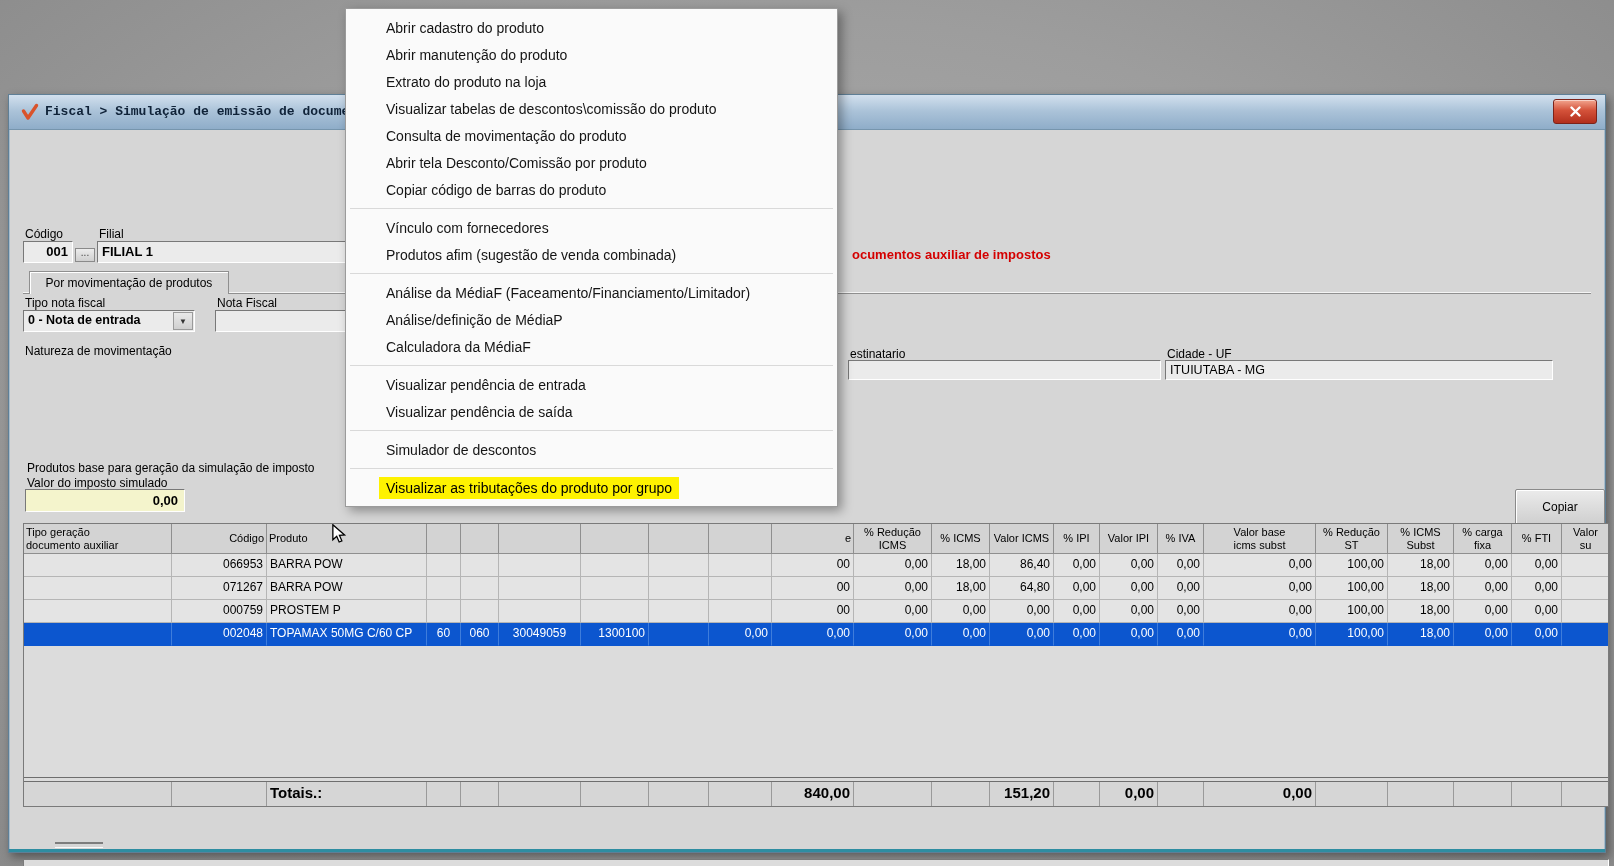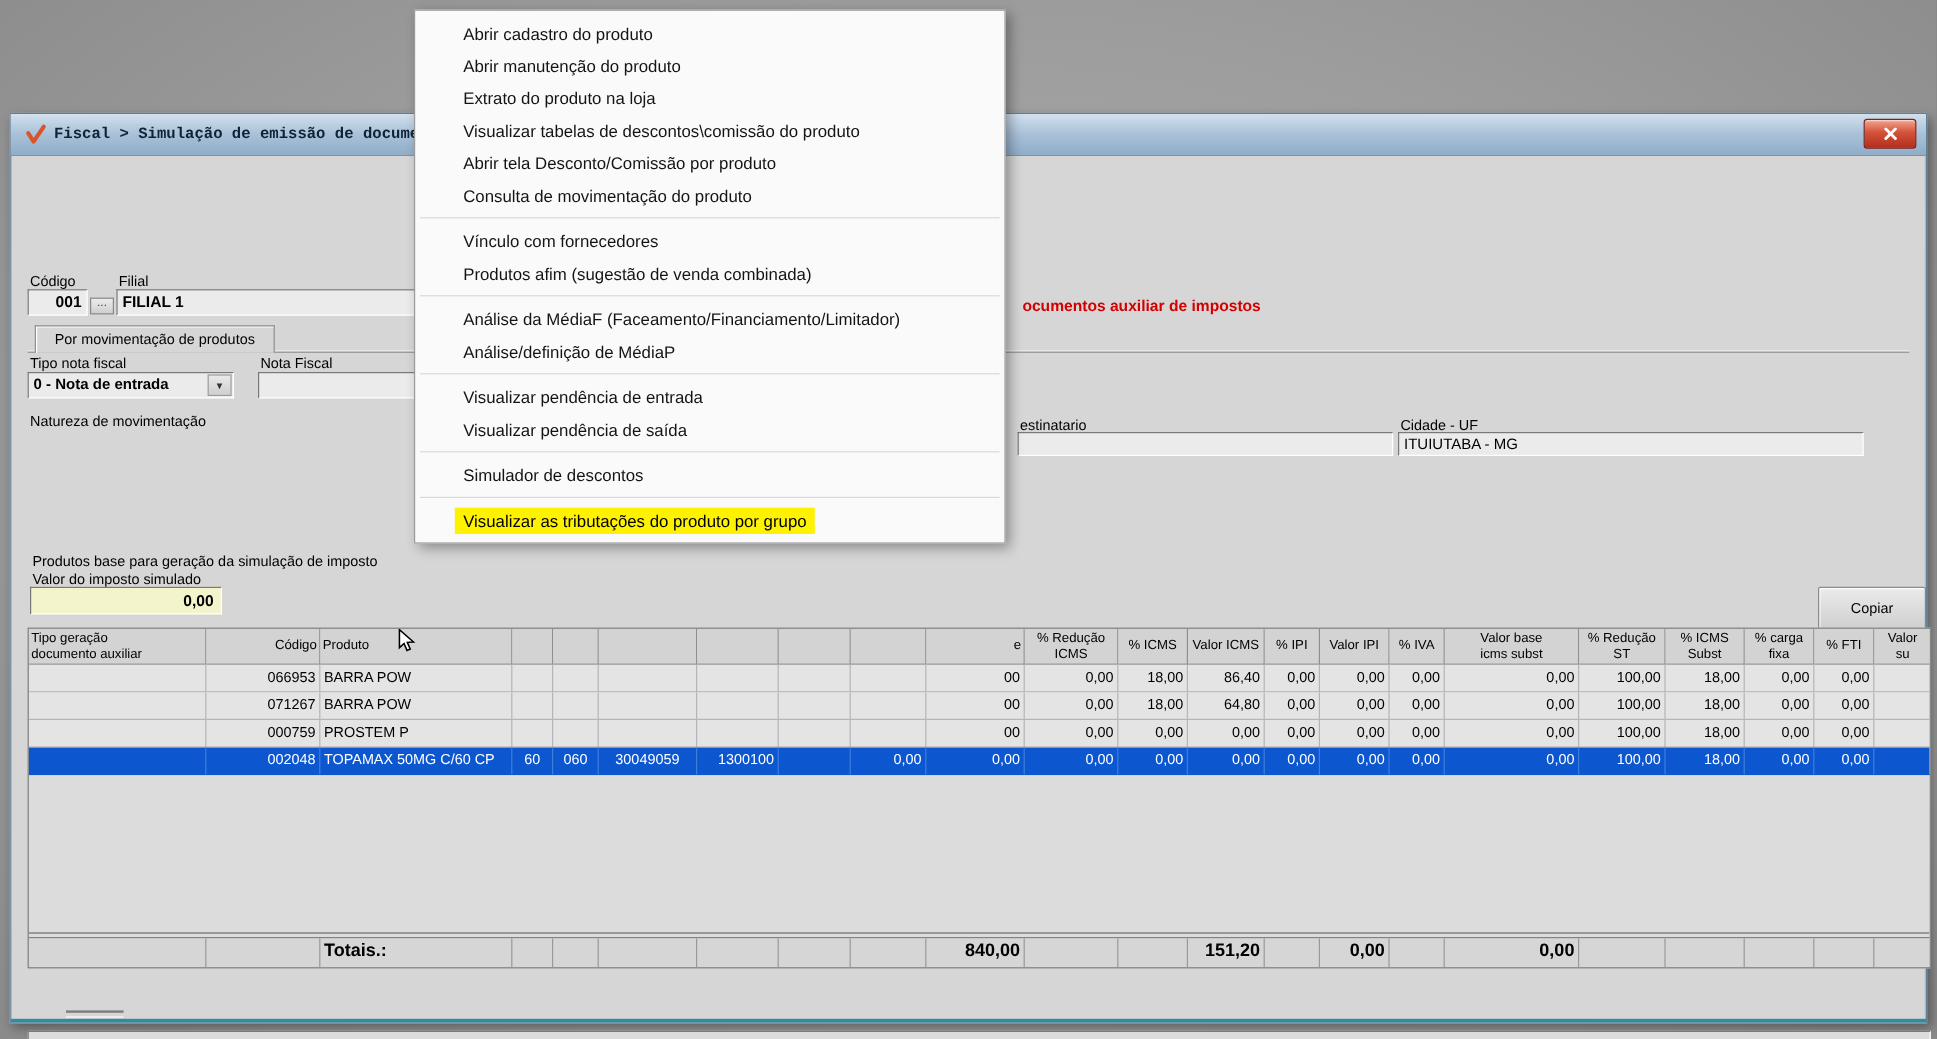--- a/index.html
+++ b/index.html
@@ -280,28 +280,30 @@
     <div class="footpanel">400,0000</div>
 
     <div class="tealbar"></div>
   </div>
 
   <div class="menu" id="ctxmenu">
       <div class="mi">Abrir cadastro do produto</div>
       <div class="mi">Abrir manutenção do produto</div>
       <div class="mi">Extrato do produto na loja</div>
       <div class="mi">Visualizar tabelas de descontos\comissão do produto</div>
+      <div class="mi">Consulta de movimentação do produto</div>
       <div class="mi">Abrir tela Desconto/Comissão por produto</div>
-      <div class="mi">Consulta de movimentação do produto</div>
+      <div class="mi">Copiar código de barras do produto</div>
       <div class="msep"></div>
       <div class="mi">Vínculo com fornecedores</div>
       <div class="mi">Produtos afim (sugestão de venda combinada)</div>
       <div class="msep"></div>
       <div class="mi">Análise da MédiaF (Faceamento/Financiamento/Limitador)</div>
       <div class="mi">Análise/definição de MédiaP</div>
+      <div class="mi">Calculadora da MédiaF</div>
       <div class="msep"></div>
       <div class="mi">Visualizar pendência de entrada</div>
       <div class="mi">Visualizar pendência de saída</div>
       <div class="msep"></div>
       <div class="mi">Simulador de descontos</div>
       <div class="msep"></div>
       <div class="mi">
         <span class="hl">Visualizar as tributações do produto por grupo</span>
       </div>
     </div>

